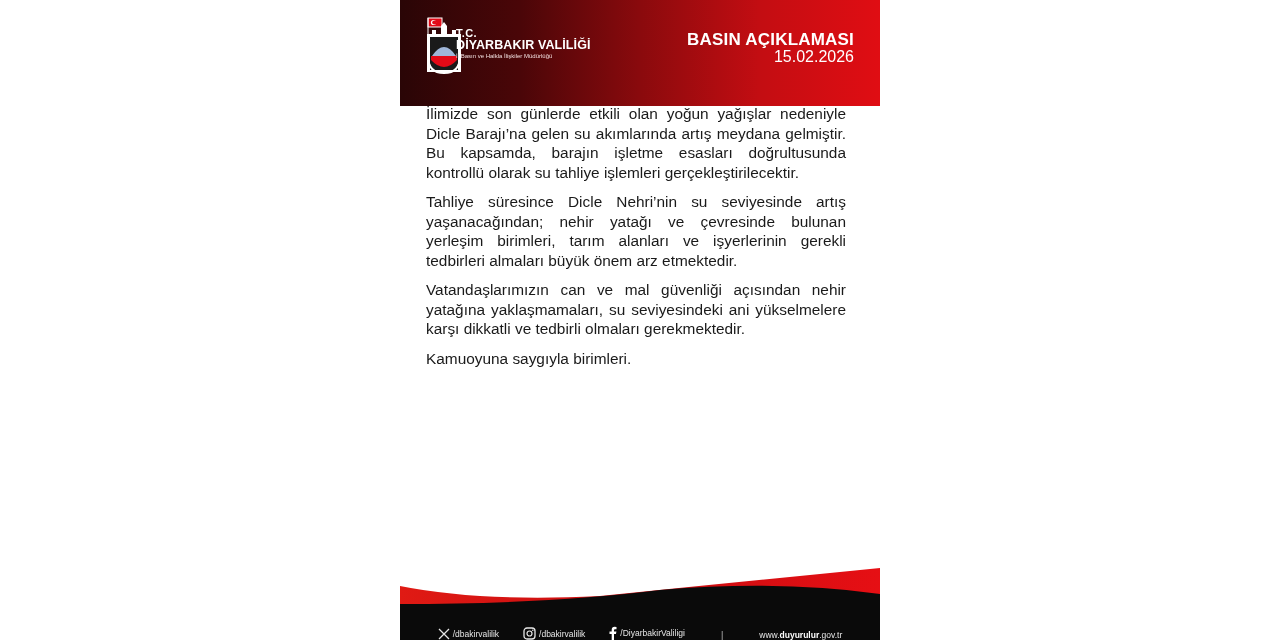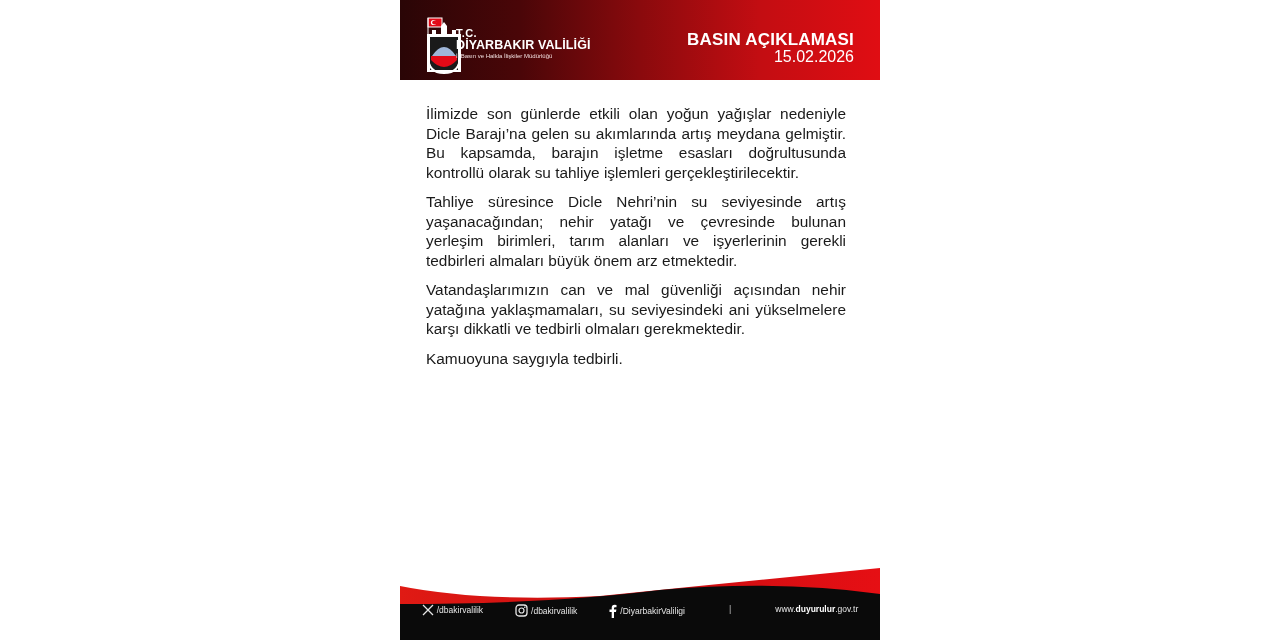--- a/index.html
+++ b/index.html
@@ -1,32 +1,32 @@
 <!DOCTYPE html>
 <html><head>
 <meta charset="utf-8">
 <style>
   html, body { margin:0; padding:0; }
   body { width:1280px; height:640px; background:#ffffff; position:relative; overflow:hidden; font-family:"DejaVu Sans", sans-serif; }
   .page { position:absolute; left:400px; top:0; width:480px; height:640px; background:#ffffff; overflow:hidden; }
-  .header { position:absolute; left:0; top:0; width:480px; height:80px;
+  .header { position:absolute; left:0; top:0; width:480px; height:106px;
     background: linear-gradient(90deg, #2a0506 0%, #4a0608 25%, #8a0a0d 50%, #c30d12 75%, #e00d13 100%); }
   .logo { position:absolute; left:24px; top:16px; width:44px; height:58px; }
   .org { position:absolute; left:56px; top:28px; color:#fff; }
   .org .tc { font-family:"Liberation Sans", sans-serif; font-weight:bold; font-size:11px; line-height:11px; letter-spacing:0.3px; }
   .org .name { font-family:"Liberation Sans", sans-serif; font-weight:bold; font-size:12.5px; line-height:13px; letter-spacing:0.1px;text-align:center; }
   .org .sub { font-family:"Liberation Sans", sans-serif; font-size:6px; line-height:8px; color:#f1dede; }
   .title { position:absolute; right:26px; top:30px; text-align:right; color:#fff; }
   .title .t { font-family:"Liberation Sans", sans-serif; font-weight:bold; font-size:17px; line-height:19px; letter-spacing:0.2px;text-align:center; }
   .title .d { font-family:"Liberation Sans", sans-serif; font-size:16px; line-height:14px; margin-top:1px; }
   .content { position:absolute; left:26px; top:104px; width:428px; color:#1a1a1a;
     font-family:"Liberation Sans", sans-serif; font-size:15.4px; line-height:19.5px; }
   .content p { margin:0 8px 10px 0; text-align:justify; }
   .wave { position:absolute; left:0; top:560px; width:480px; height:80px; }
-  .footer { position:absolute; left:0; top:604px; width:480px; height:36px; display:flex; align-items:flex-start; justify-content:center; color:#e6e6e6; font-family:"Liberation Sans", sans-serif; font-size:8.5px; gap:12px; }
+  .footer { position:absolute; left:0; top:604px; width:480px; height:36px; display:flex; align-items:flex-end; justify-content:center; color:#e6e6e6; font-family:"Liberation Sans", sans-serif; font-size:8.5px; gap:4px; }
   .fitem { display:flex; align-items:center; margin:0 10px; }
   .fitem svg { margin-right:3px; }
   .sep { margin:0 22px; color:#bbb; font-size:9px; }
   .web b { font-weight:bold; color:#fff; }
 </style>
 </head>
 <body>
 
 <div class="page">
   <div class="header">
@@ -49,21 +49,21 @@
     <div class="title">
       <div class="t">BASIN AÇIKLAMASI</div>
       <div class="d">15.02.2026</div>
     </div>
   </div>
 
   <div class="content">
     <p>İlimizde son günlerde etkili olan yoğun yağışlar nedeniyle Dicle Barajı’na gelen su akımlarında artış meydana gelmiştir. Bu kapsamda, barajın işletme esasları doğrultusunda kontrollü olarak su tahliye işlemleri gerçekleştirilecektir.</p>
     <p>Tahliye süresince Dicle Nehri’nin su seviyesinde artış yaşanacağından; nehir yatağı ve çevresinde bulunan yerleşim birimleri, tarım alanları ve işyerlerinin gerekli tedbirleri almaları büyük önem arz etmektedir.</p>
     <p>Vatandaşlarımızın can ve mal güvenliği açısından nehir yatağına yaklaşmamaları, su seviyesindeki ani yükselmelere karşı dikkatli ve tedbirli olmaları gerekmektedir.</p>
-    <p>Kamuoyuna saygıyla tedbirli.</p>
+    <p>Kamuoyuna saygıyla birimleri.</p>
   </div>
 
   <svg class="wave" viewBox="0 0 480 80" preserveAspectRatio="none">
     <defs>
       <linearGradient id="rg" x1="0" y1="0" x2="1" y2="0">
         <stop offset="0" stop-color="#e01a14"></stop>
         <stop offset="0.5" stop-color="#c80d10"></stop>
         <stop offset="1" stop-color="#e60f14"></stop>
       </linearGradient>
     </defs>

